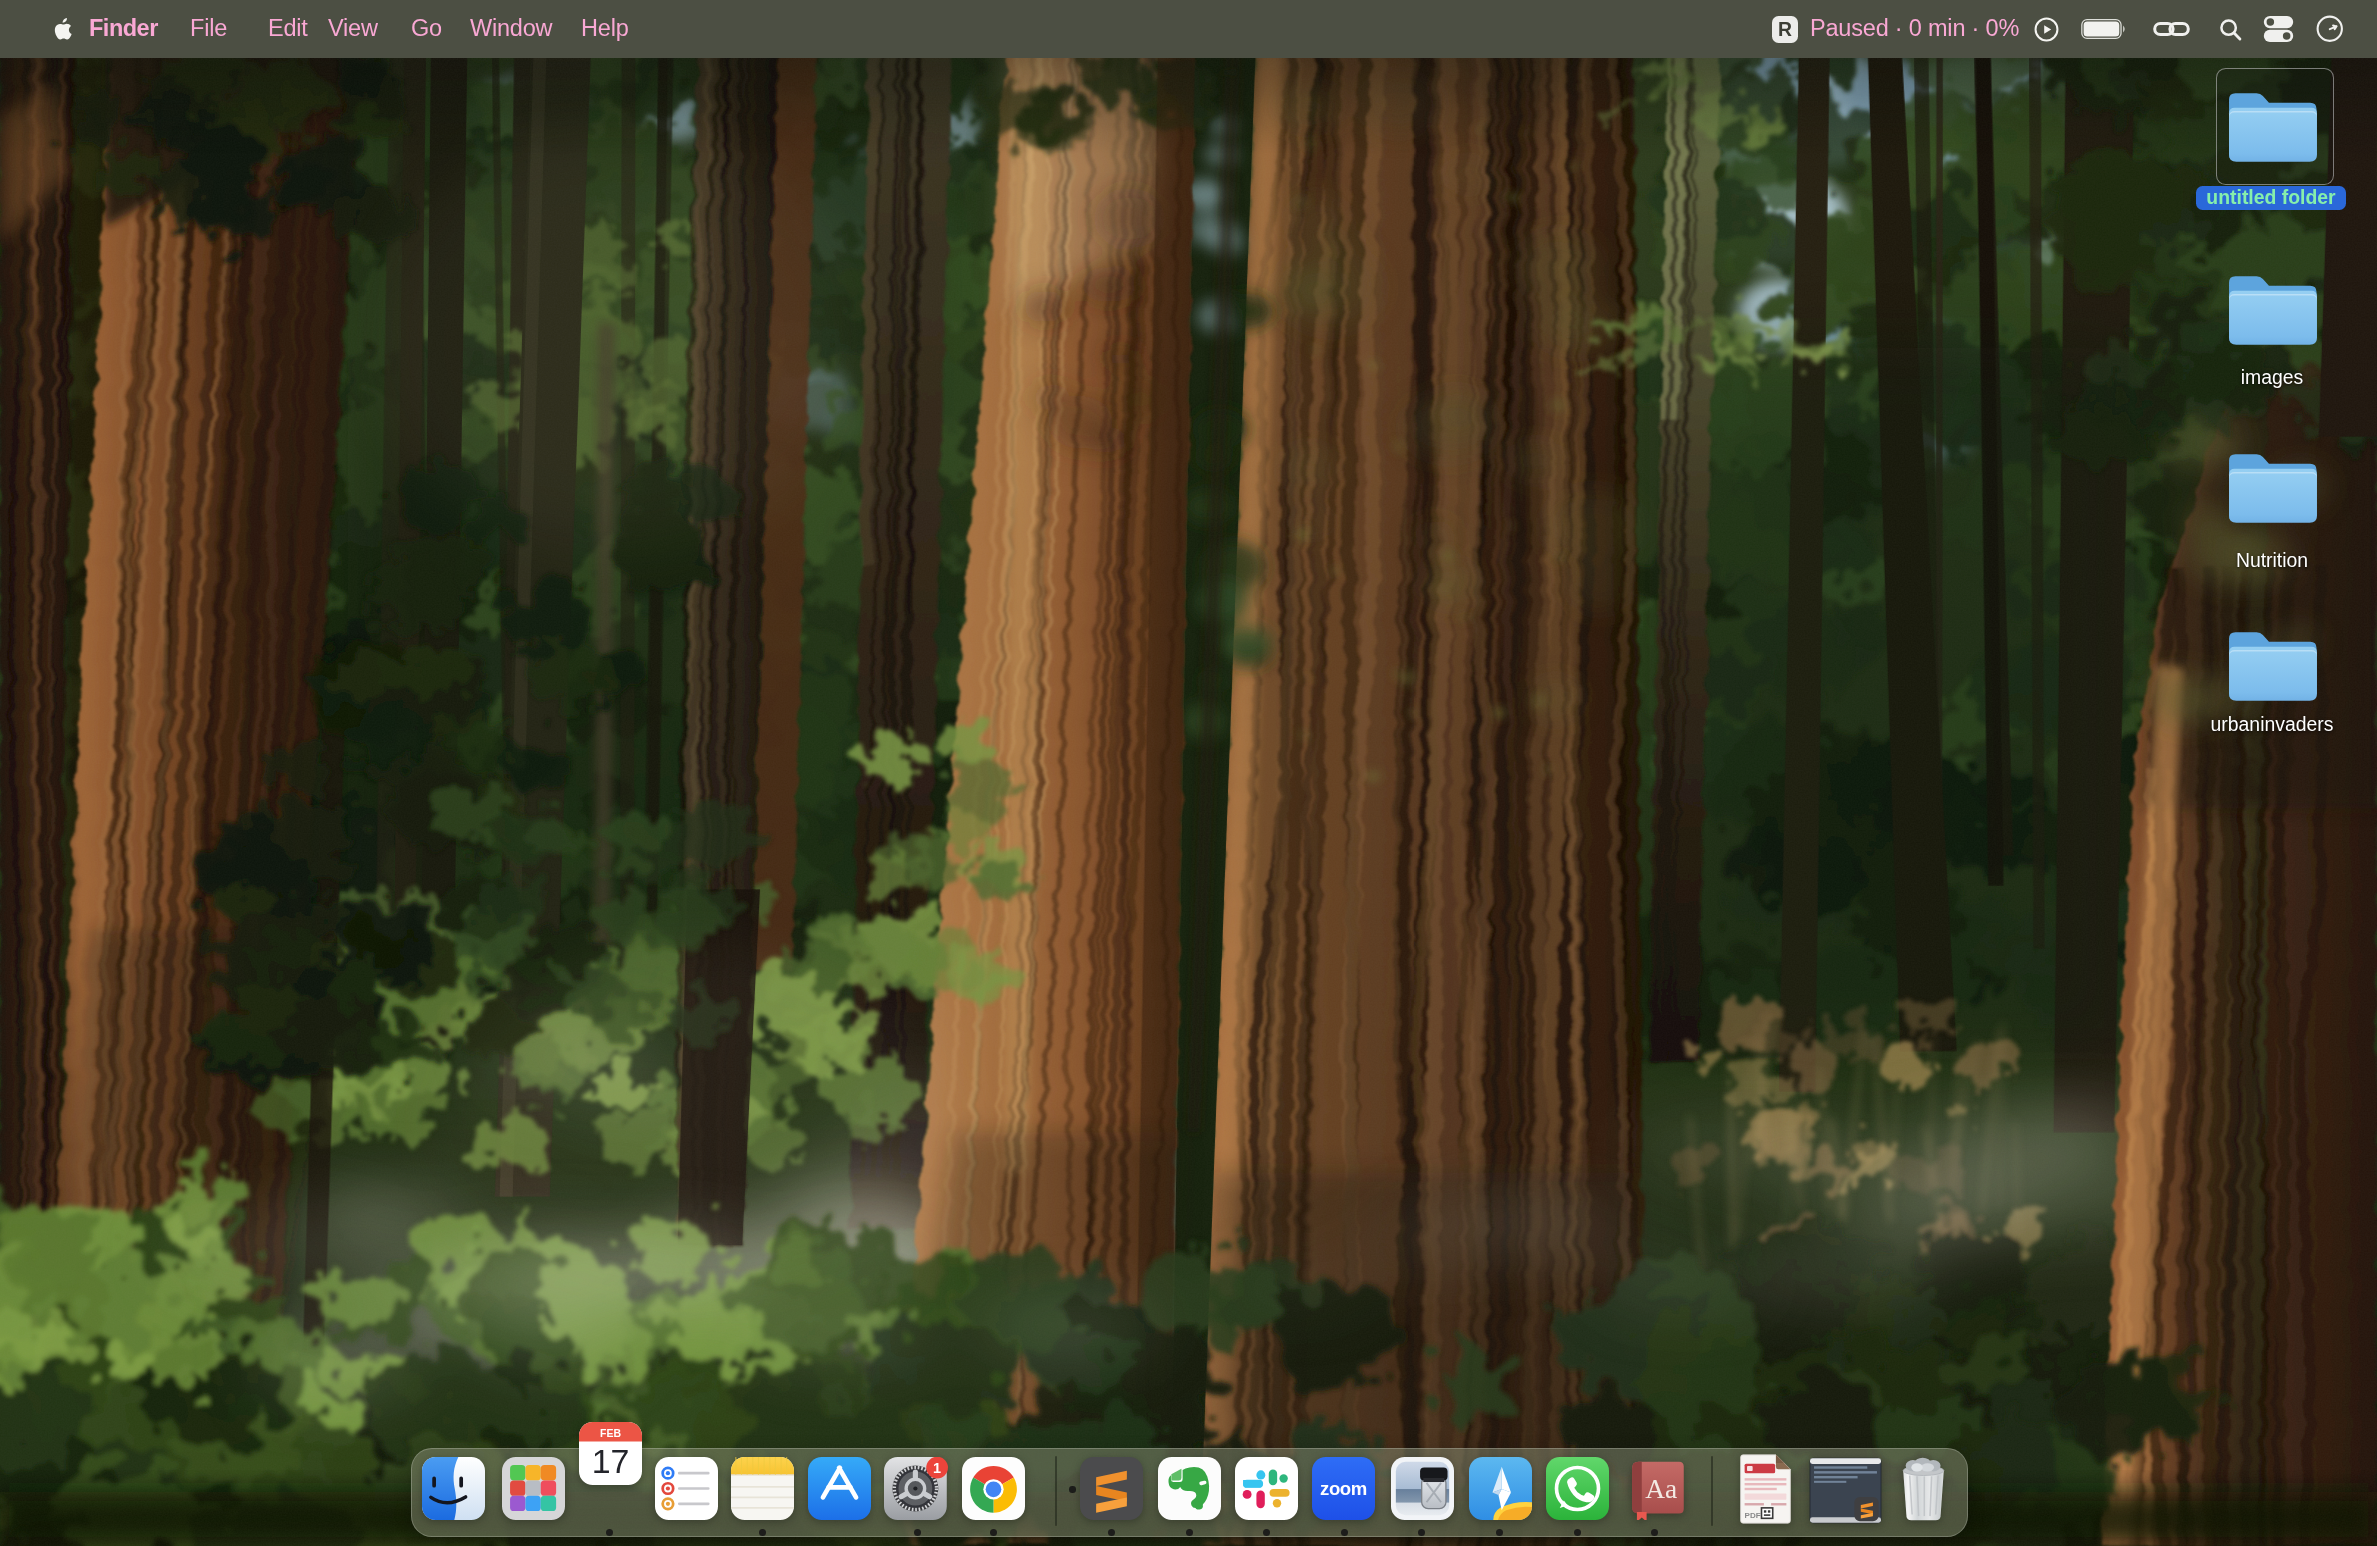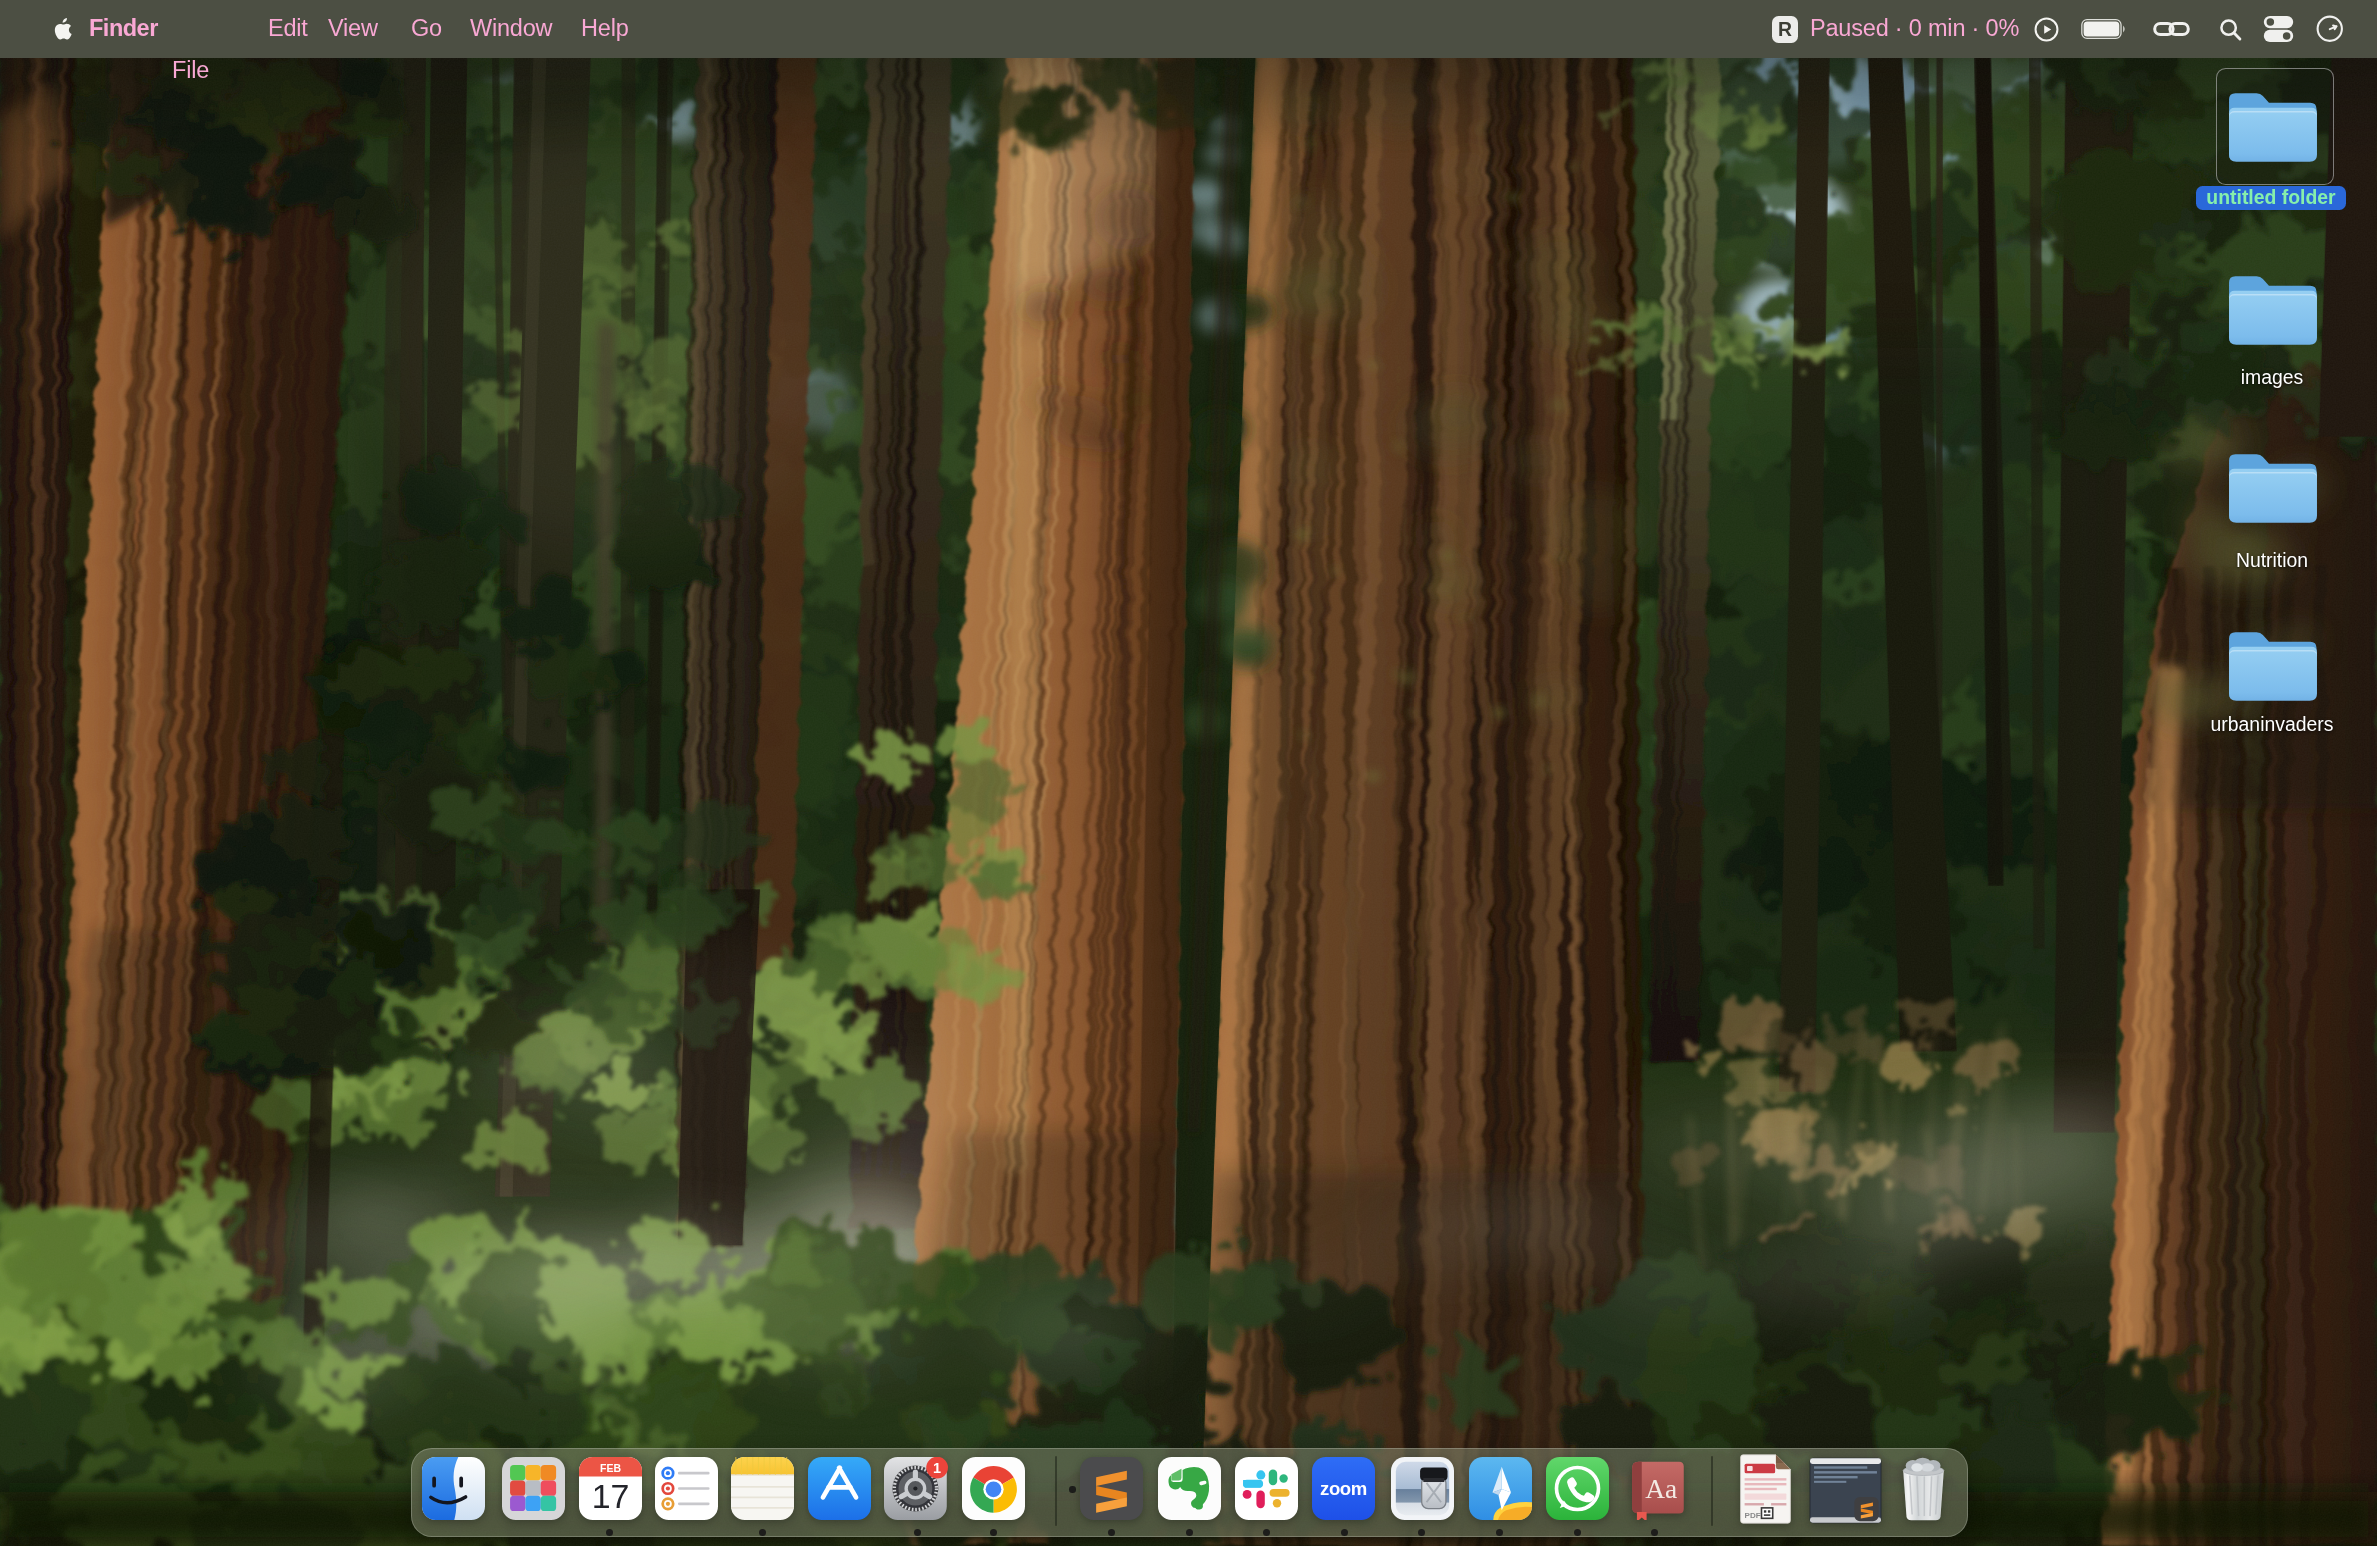--- a/index.html
+++ b/index.html
@@ -1646,21 +1646,21 @@
       <ellipse cx="760" cy="420" rx="300" ry="260" fill="#f0e8c0" opacity="0.05" filter="url(#b40)"></ellipse>
       <rect x="0" y="60" width="2940" height="130" fill="url(#topsh)"></rect>
       <rect width="2940" height="1912" fill="#eadbbc" opacity="0.5" style="mix-blend-mode:multiply"></rect>
       <rect width="2940" height="1912" fill="#808078" filter="url(#grain)" opacity="0.08"></rect>
     </svg>
     <div id="menubar">
 <svg style="position:absolute;left:52px;top:17px" width="21" height="25" viewBox="0 0 27 32">
         <path fill="#f4f4f1" d="M18.9 8.7c-1.5.1-3.2 1-4.2 1-1.1 0-2.7-1-4.4-.9-2.3 0-4.4 1.3-5.5 3.3-2.4 4.1-.6 10.1 1.7 13.4 1.1 1.6 2.4 3.4 4.2 3.3 1.7-.1 2.3-1.1 4.3-1.1s2.6 1.1 4.4 1c1.8 0 2.9-1.6 4-3.2 1.3-1.9 1.8-3.7 1.8-3.8-.1 0-3.5-1.3-3.5-5.3 0-3.3 2.7-4.9 2.8-5-1.5-2.3-3.9-2.5-4.7-2.6-.3 0-.6-.1-.9-.1zM17.8 5.4c.9-1.1 1.6-2.7 1.4-4.3-1.4.1-3 .9-4 2-.9 1-1.7 2.6-1.5 4.2 1.5.1 3.1-.8 4.1-1.9z"></path>
       </svg>
 <span class="mi" style="position:absolute;left:89px;top:50%;transform:translateY(-52%);font-weight:700;letter-spacing:-0.5px;">Finder</span>
-<span class="mi" style="position:absolute;left:172px;top:50%;transform:translateY(-52%);margin-top:42px;">File</span>
+<span class="mi" style="position:absolute;left:190px;top:50%;transform:translateY(-52%);">File</span>
 <span class="mi" style="position:absolute;left:268px;top:50%;transform:translateY(-52%);">Edit</span>
 <span class="mi" style="position:absolute;left:328px;top:50%;transform:translateY(-52%);">View</span>
 <span class="mi" style="position:absolute;left:411px;top:50%;transform:translateY(-52%);">Go</span>
 <span class="mi" style="position:absolute;left:470px;top:50%;transform:translateY(-52%);">Window</span>
 <span class="mi" style="position:absolute;left:581px;top:50%;transform:translateY(-52%);">Help</span>
 <div style="position:absolute;left:1772px;top:16px;width:26px;height:27px;background:#ececea;border-radius:6.5px;color:#3c3e35;font-size:19.4px;font-weight:700;display:flex;align-items:center;justify-content:center;">R</div>
 <span class="mi" style="position:absolute;left:1810px;top:50%;transform:translateY(-52%);">Paused · 0 min · 0%</span>
 <svg style="position:absolute;left:2034px;top:17px" width="25" height="25" viewBox="0 0 32 32">
         <circle cx="16" cy="16" r="14" stroke="#f4f4f1" stroke-width="2.6" fill="none"></circle>
         <path d="M13 10.5 L22 16 L13 21.5 Z" fill="#f4f4f1"></path>
@@ -1766,21 +1766,21 @@
         <rect x="10" y="10" width="19" height="19" rx="4.5" fill="#52c753"></rect>
         <rect x="29" y="10" width="19" height="19" rx="4.5" fill="#f7b529"></rect>
         <rect x="48" y="10" width="19" height="19" rx="4.5" fill="#f08a24"></rect>
         <rect x="10" y="29" width="19" height="19" rx="4.5" fill="#e24b41"></rect>
         <rect x="29" y="29" width="19" height="19" rx="4.5" fill="#b8bdc4"></rect>
         <rect x="48" y="29" width="19" height="19" rx="4.5" fill="#ef4e5d"></rect>
         <rect x="10" y="48" width="19" height="19" rx="4.5" fill="#9b59d0"></rect>
         <rect x="29" y="48" width="19" height="19" rx="4.5" fill="#3da2f5"></rect>
         <rect x="48" y="48" width="19" height="19" rx="4.5" fill="#35c4a4"></rect>
       </svg></div>
-    <div class="dicon" style="left:579px;top:1457px;width:63px;height:63px;"><svg width="63" height="63" viewBox="0 0 78 78">
+    <div class="dicon" style="left:579px;top:1422px;width:63px;height:63px;"><svg width="63" height="63" viewBox="0 0 78 78">
         <rect width="78" height="78" rx="17" fill="#ffffff"></rect>
 <path d="M0 17 A17 17 0 0 1 17 0 H61 A17 17 0 0 1 78 17 V24 H0 Z" fill="#ec5545"></path>
 <text x="39" y="18.5" font-family="Liberation Sans" font-size="13" font-weight="700" fill="#fff" text-anchor="middle">FEB</text>
 <text x="39" y="63" font-family="Liberation Sans" font-size="42" font-weight="400" fill="#23242a" text-anchor="middle">17</text>
       </svg></div>
     <div class="dicon" style="left:655px;top:1457px;width:63px;height:63px;"><svg width="63" height="63" viewBox="0 0 78 78">
         <rect width="78" height="78" rx="17" fill="#ffffff"></rect>
 <circle cx="16" cy="20" r="6.5" fill="none" stroke="#2f7cf6" stroke-width="3.4"></circle>
         <circle cx="16" cy="20" r="2.6" fill="#2f7cf6"></circle>
 <circle cx="16" cy="39" r="6.5" fill="none" stroke="#e3483d" stroke-width="3.4"></circle>

